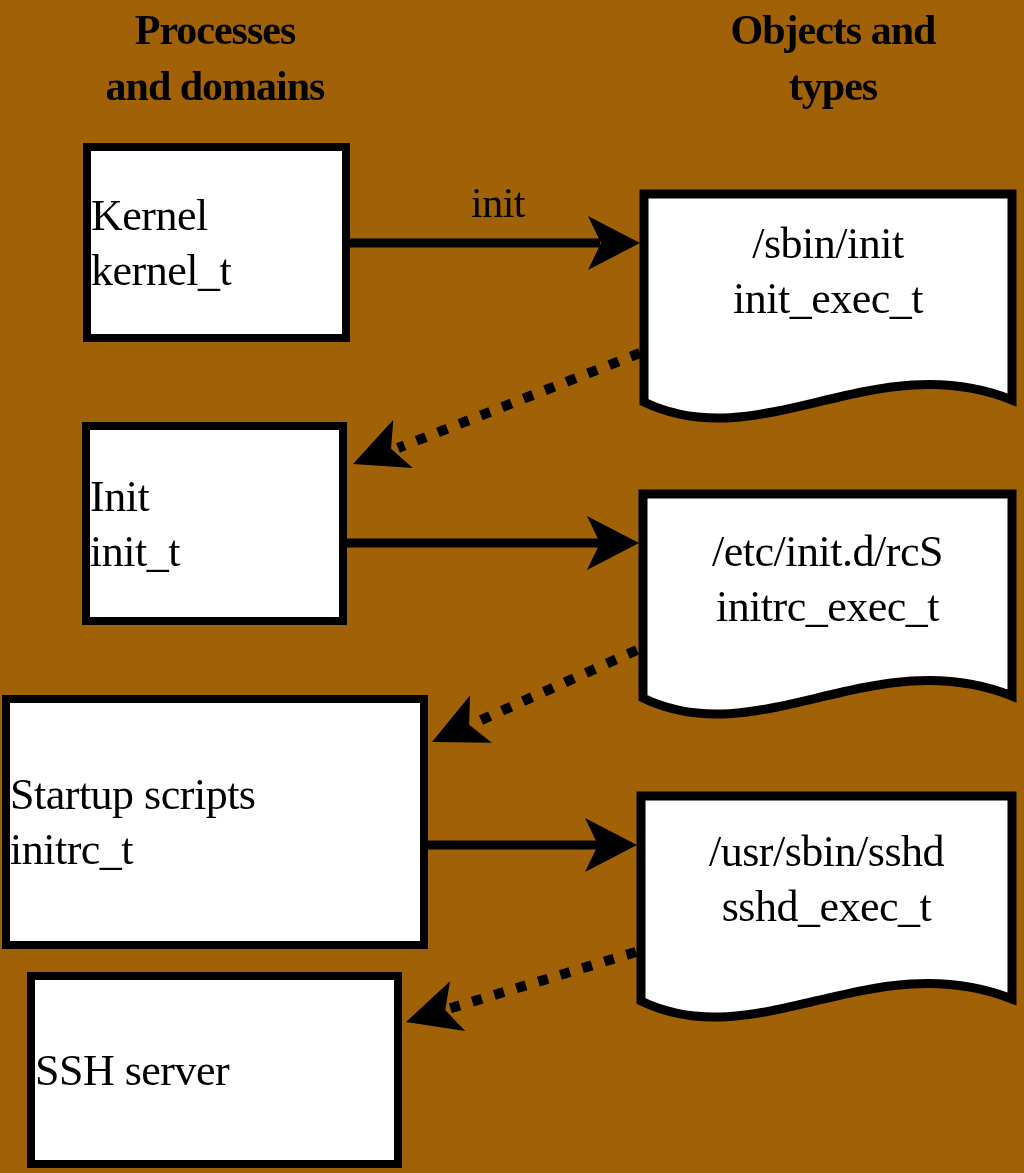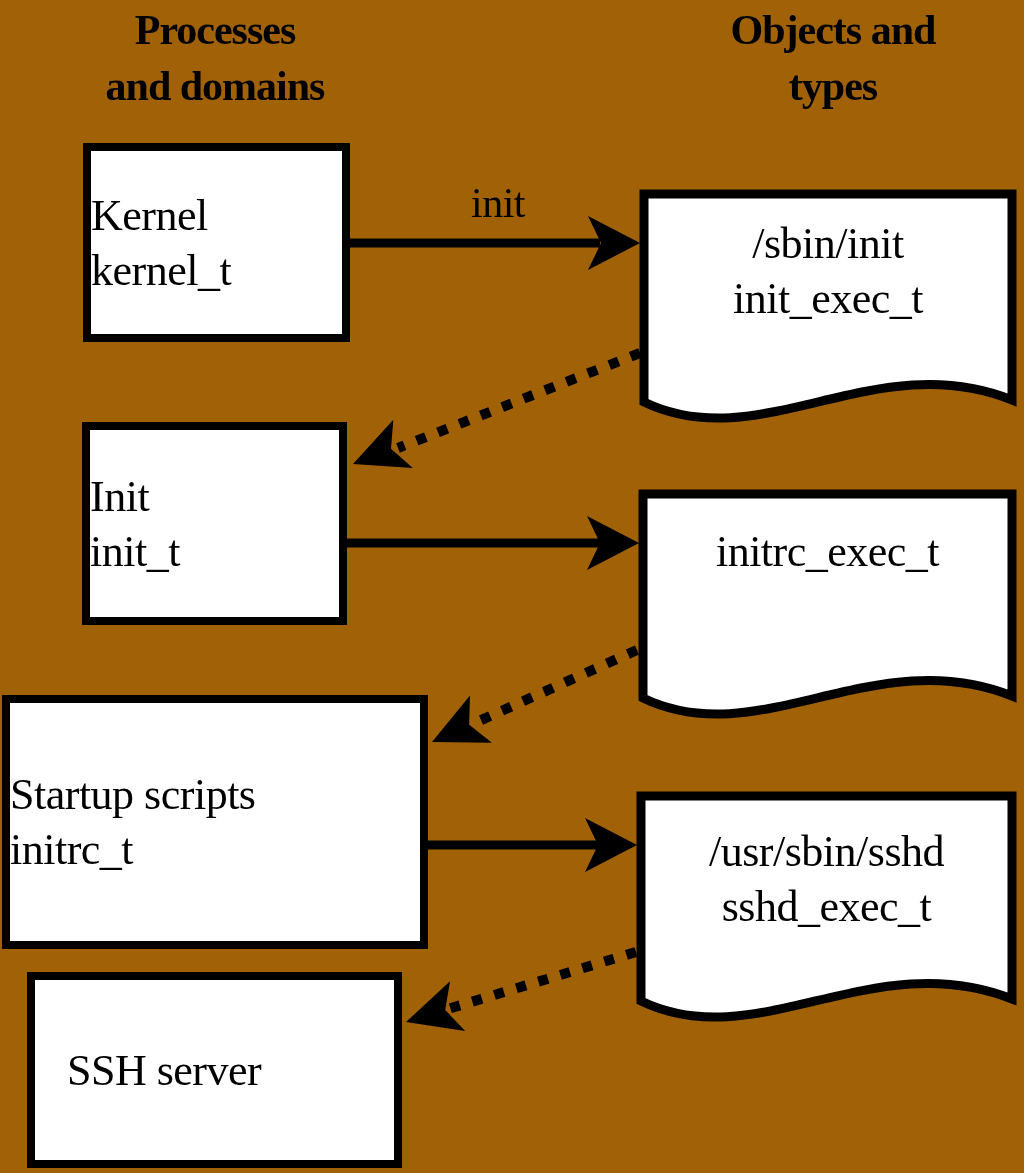--- a/index.html
+++ b/index.html
@@ -45,21 +45,21 @@
     justify-content: center;
     text-align: center;
     font-size: 44px;
     line-height: 55px;
     letter-spacing: -0.5px;
     white-space: nowrap;
   }
   .box-kernel  { left: 83px; top: 143px; width: 267px; height: 199px; }
   .box-init    { left: 82px; top: 422px; width: 265px; height: 203px; }
   .box-initrc  { left: 2px;  top: 695px; width: 426px; height: 254px; }
-  .box-sshd    { left: 27px; top: 972px; width: 375px; height: 196px; padding-left: 32px; }
+  .box-sshd    { left: 27px; top: 972px; width: 375px; height: 196px; }
   .doc-label {
     position: absolute;
     text-align: center;
     font-size: 44px;
     line-height: 55px;
     letter-spacing: -0.5px;
     white-space: nowrap;
   }
   .doc-label-1 { left: 644px; top: 216px; width: 368px; }
   .doc-label-2 { left: 643px; top: 524px; width: 369px; }
@@ -137,20 +137,21 @@
   </div>
   <div class="process-box box-sshd">
     <div>SSH server</div>
   </div>
 
   <div class="doc-label doc-label-1">
     <div>/sbin/init</div>
     <div>init_exec_t</div>
   </div>
   <div class="doc-label doc-label-2">
+    <div>/etc/init.d/rcS</div>
     <div>initrc_exec_t</div>
   </div>
   <div class="doc-label doc-label-3">
     <div>/usr/sbin/sshd</div>
     <div>sshd_exec_t</div>
   </div>
 
   <div class="edge-label">init</div>
 
 </div>

